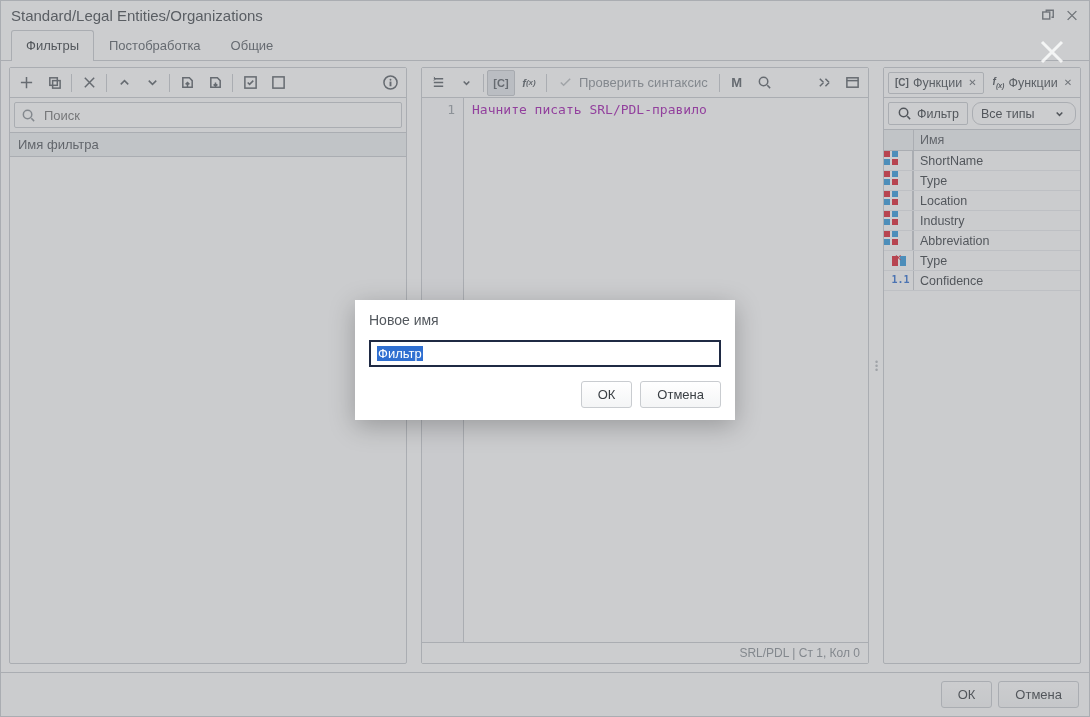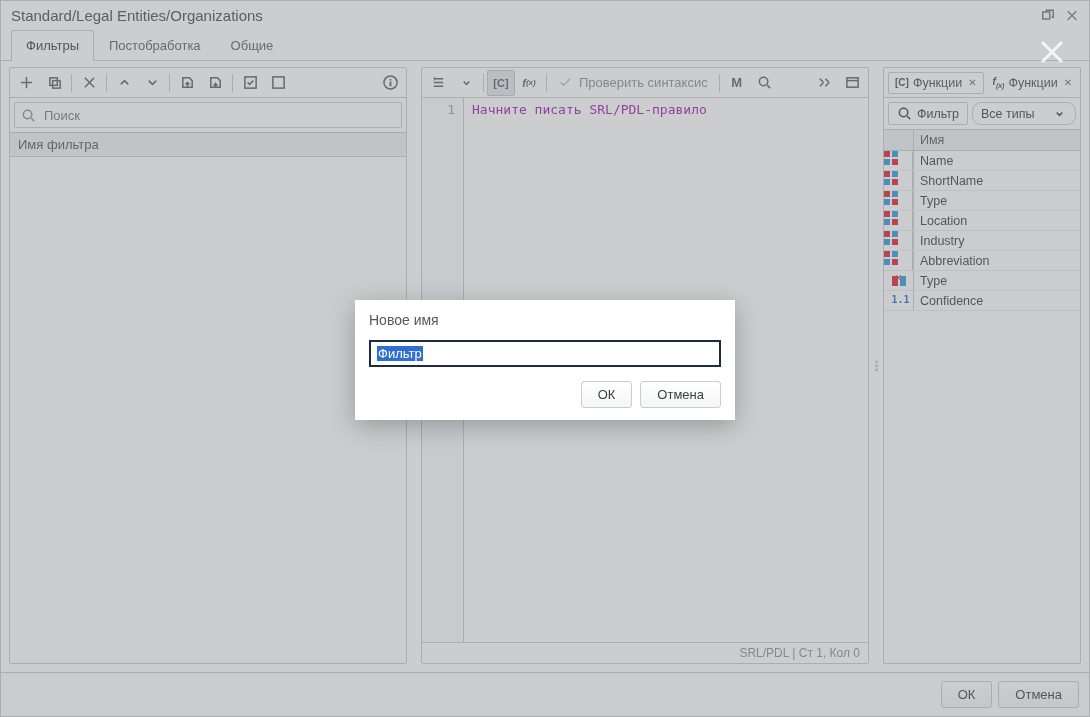--- a/index.html
+++ b/index.html
@@ -460,26 +460,20 @@
       <div class="rtable">
         <div class="hdr">
           <div class="c1"></div>
           <div class="c2">Имя</div>
         </div>
         <div id="rrows">
             <div class="row">
               <div class="c1">
                 <span class="col-icon c1"></span>
               </div>
-              <div class="c2">Name</div>
-            </div>
-            <div class="row">
-              <div class="c1">
-                <span class="col-icon c1"></span>
-              </div>
               <div class="c2">ShortName</div>
             </div>
             <div class="row">
               <div class="c1">
                 <span class="col-icon c1"></span>
               </div>
               <div class="c2">Type</div>
             </div>
             <div class="row">
               <div class="c1">

